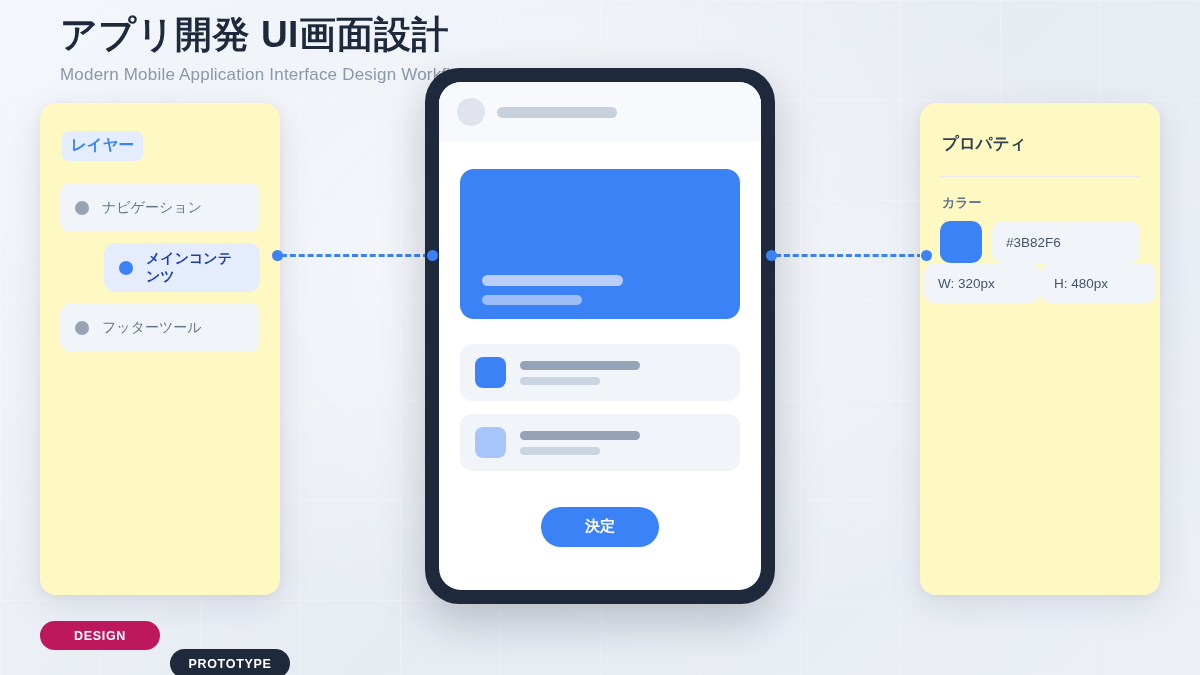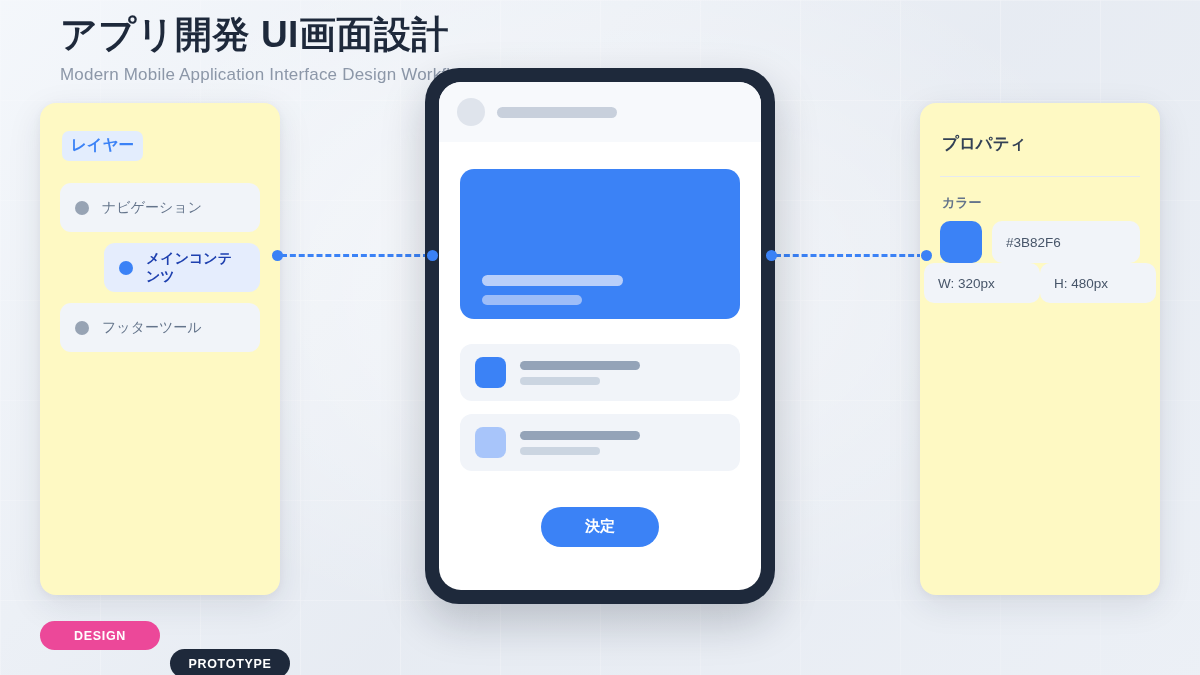--- a/index.html
+++ b/index.html
@@ -142,21 +142,21 @@
     flex: 1; height: 0; border-top: 3px dashed #3b82f6; margin: 0 -2px;
   }
 
   
   #bottom-pills { position: absolute; left: 40px; top: 621px; display: flex; gap: 10px; }
   .pill {
     height: 29px; border-radius: 15px; display: flex; align-items: center; justify-content: center;
     padding: 0 18px; font-size: 12.5px; font-weight: 700; letter-spacing: .7px; color: #fff;
     border: none; cursor: pointer; font-family: inherit;
   }
-  #pill-design { background: #ec4899; min-width: 120px; }
+  #pill-design { background: #be185d; min-width: 120px; }
   #pill-prototype { background: #1e293b; min-width: 120px; margin-top: 28px; }
 </style>
 </head>
 <body>
 
 <div id="grid-bg"></div>
 <div id="bg-glow"></div>
 
 <div id="header">
   <div id="page-title">アプリ開発 UI画面設計</div>

